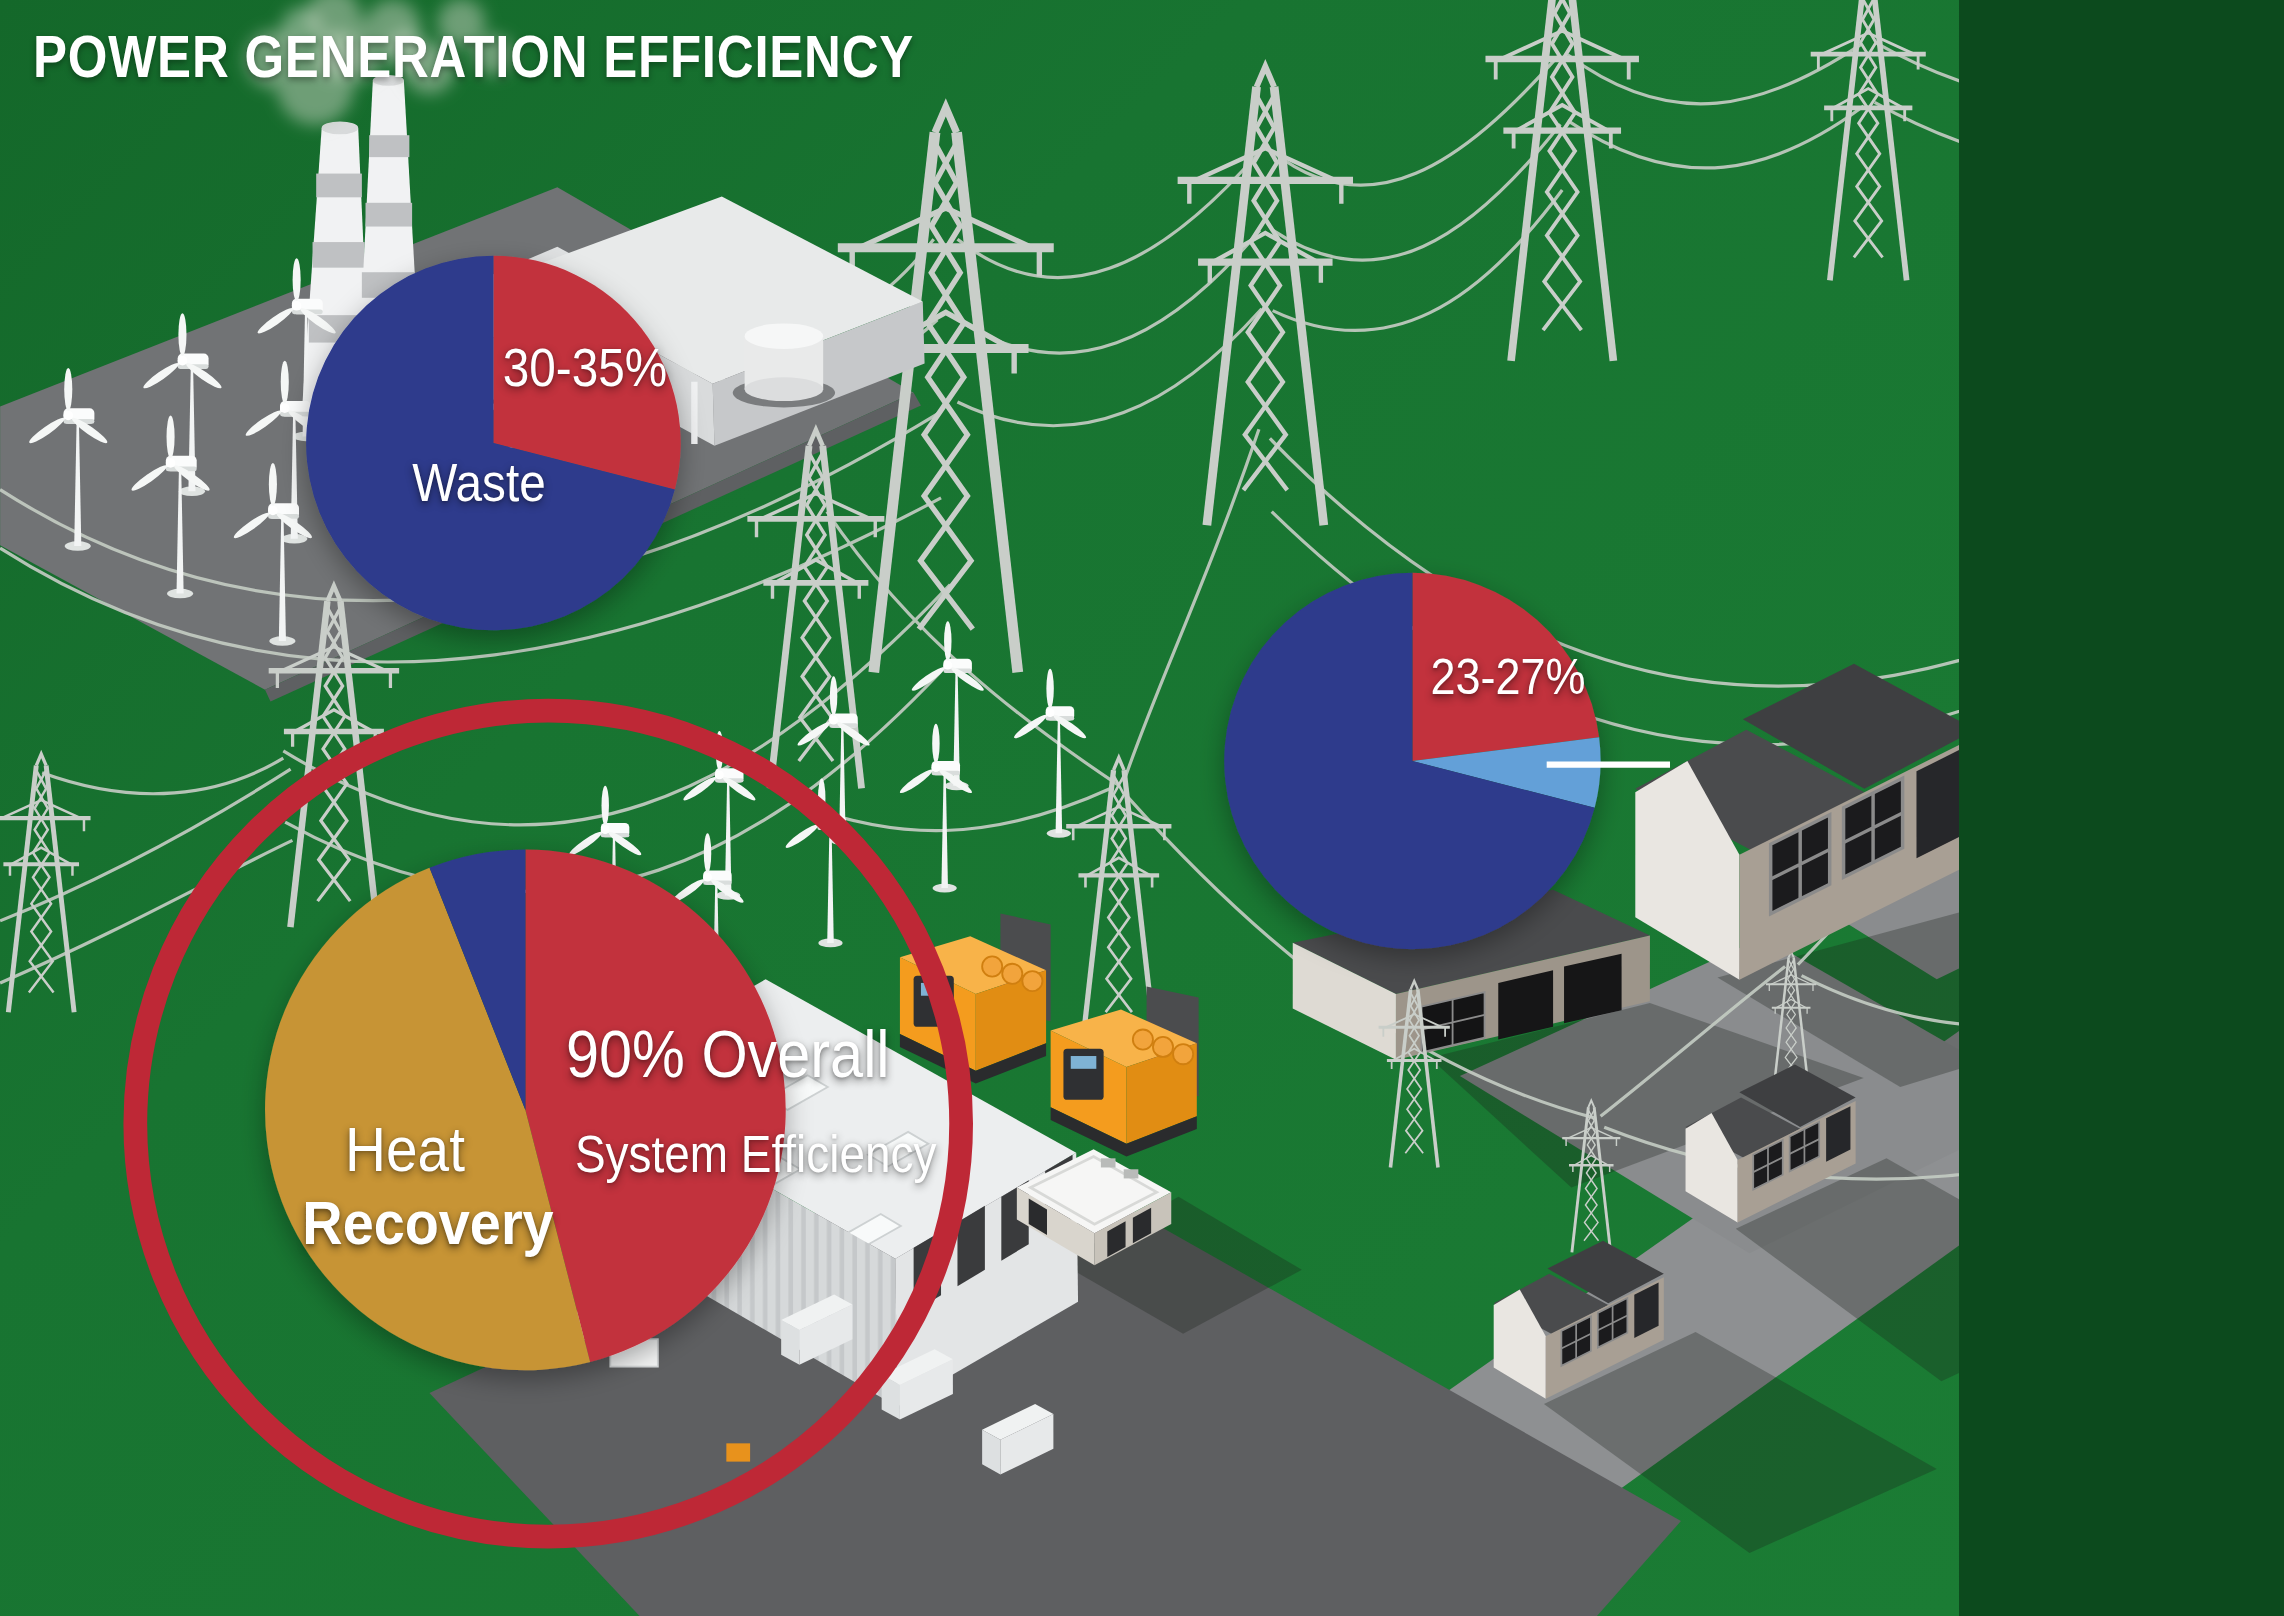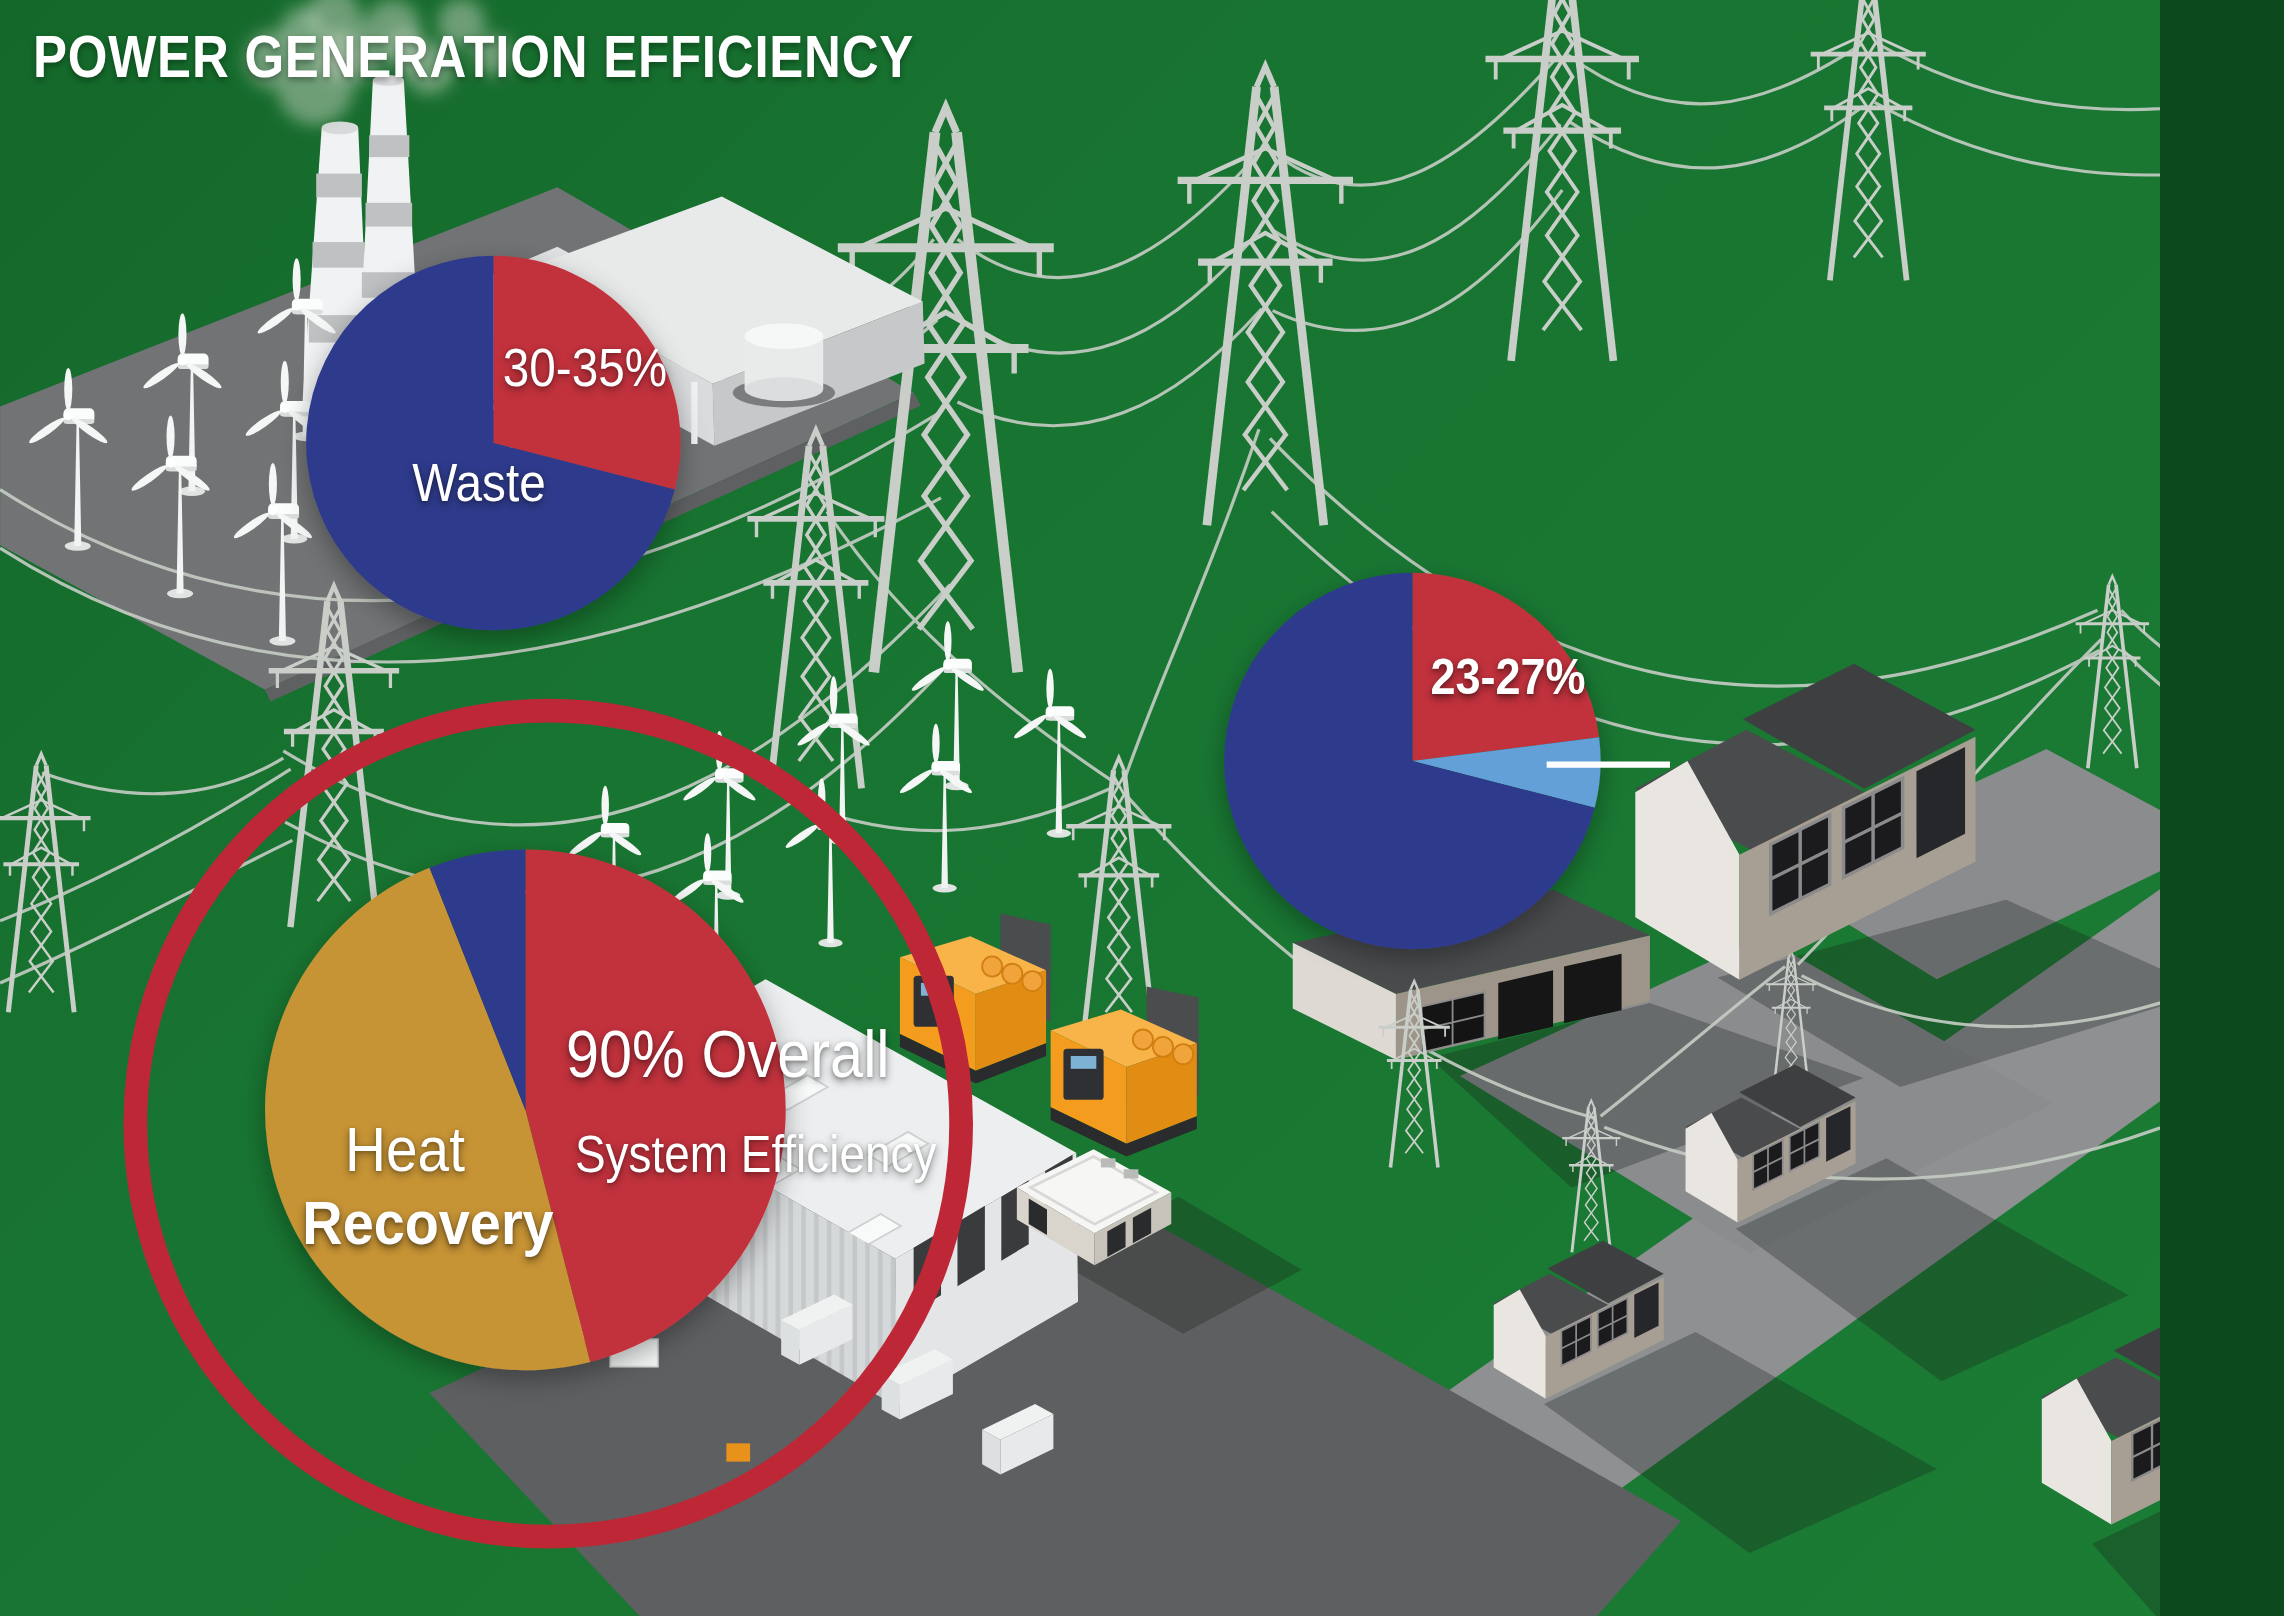--- a/index.html
+++ b/index.html
@@ -1,31 +1,31 @@
 <!DOCTYPE html>
 <html style="font-size:14.6px"><head>
 <meta charset="utf-8">
 <style>
   html,body{margin:0;padding:0;background:#0c4a1d;overflow:hidden;}
-  .stage{position:relative;width:2160px;height:1616px;overflow:hidden;
+  .stage{position:relative;width:1959px;height:1616px;overflow:hidden;
          font-family:"Liberation Sans","DejaVu Sans",sans-serif;
          background:linear-gradient(135deg,#14682a 0%,#187431 35%,#1b7c34 100%);}
   .stage svg.scene{position:absolute;left:0;top:0;width:2284px;height:1616px;display:block;}
   .lbl{position:absolute;color:#fff;white-space:nowrap;
        text-shadow:0 3.7px 9.1px rgba(0,0,0,.45), 0 1.8px 3.7px rgba(0,0,0,.25);line-height:1;}
   .lbl .inner{display:inline-block;transform:scaleX(.9);transform-origin:center center;}
   .lbl.left .inner{transform-origin:left center;}
   .center{transform:translate(-50%,-50%);}
   .vcenter{transform:translateY(-50%);}
   #title{left:33px;top:27.4px;font-size:60px;font-weight:700;letter-spacing:0.9px;
          text-shadow:0 2.7px 7.3px rgba(0,0,0,.35);}
   #title .inner{transform:scaleX(.85);transform-origin:left top;}
   #lbl-pie1-value{left:585px;top:367px;font-size:53px;}
   #lbl-pie1-waste{left:437px;top:482px;font-size:53px;margin-left:42px;}
-  #lbl-pie2-value{left:1508px;top:677px;font-size:50px;font-weight:bold;}
+  #lbl-pie2-value{left:1508px;top:677px;font-size:50px;}
   #lbl-pie2-losses{left:1681px;top:768px;font-size:53px;}
   #lbl-pie3-line1{left:541px;top:1054px;font-size:66px;margin-left:25px;}
   #lbl-pie3-line2{left:539px;top:1154px;font-size:51px;margin-left:36px;}
   #lbl-pie3-heat1{left:405px;top:1149px;font-size:63px;}
   #lbl-pie3-heat2{left:428px;top:1223px;font-size:62px;font-weight:bold;}
 </style>
 </head>
 <body>
 
 <div class="stage">

